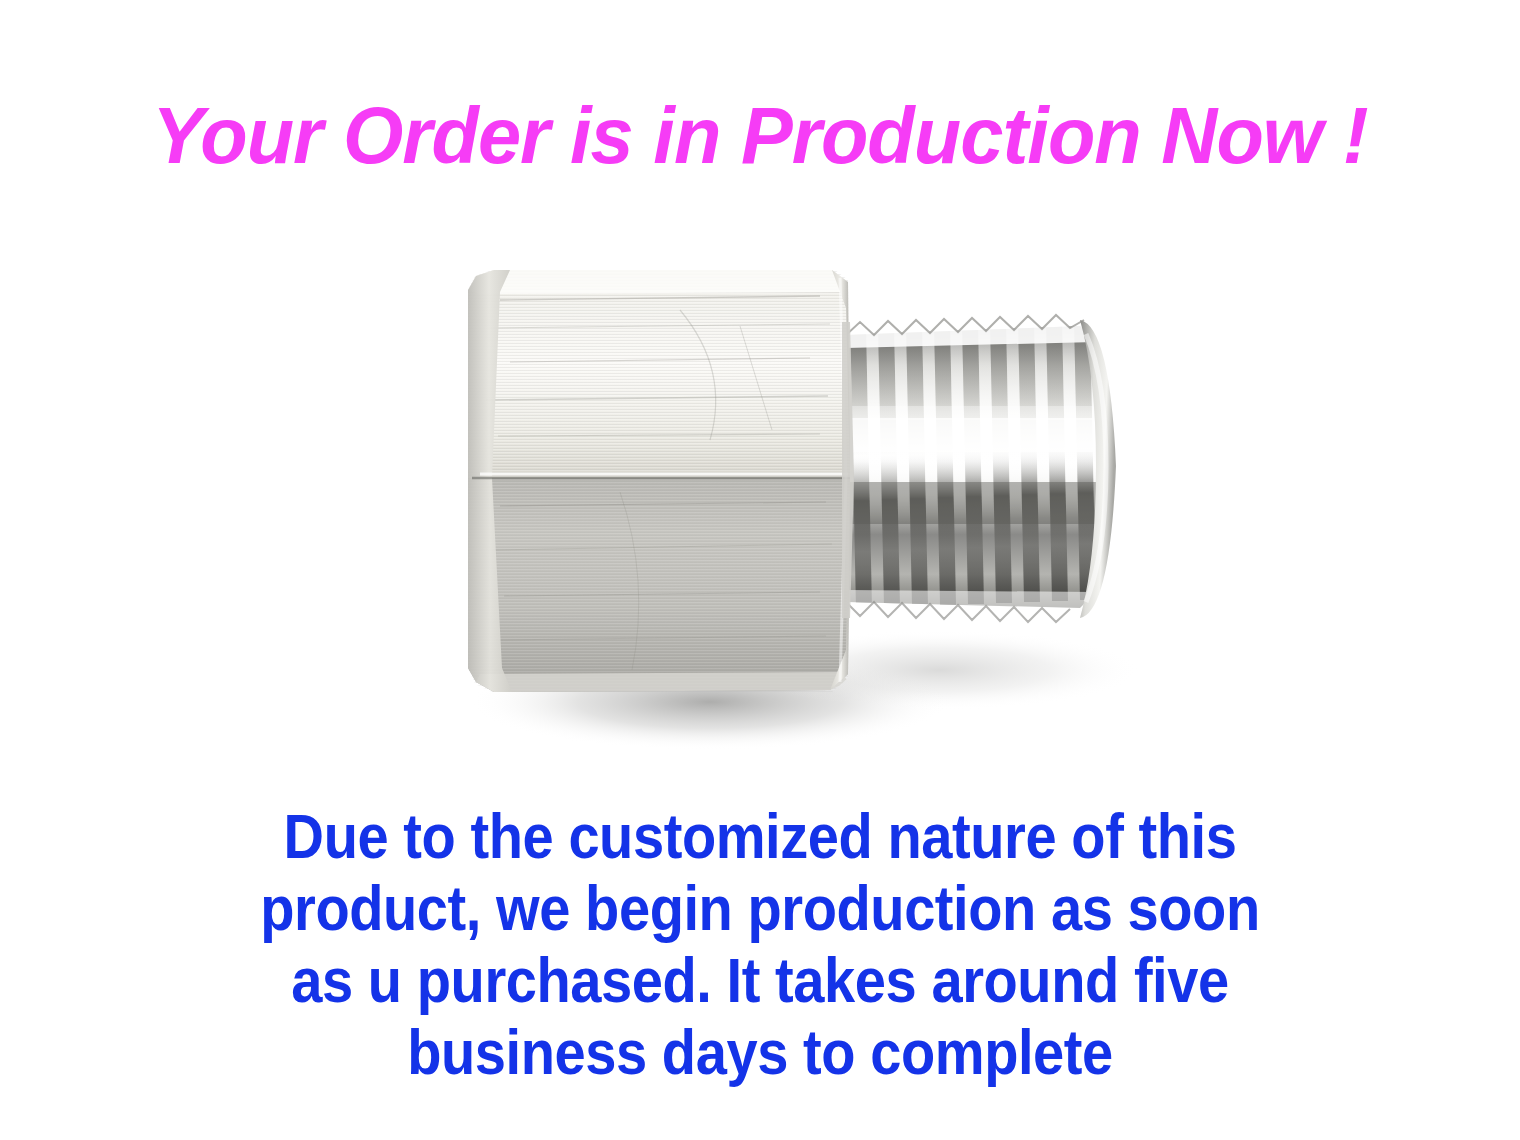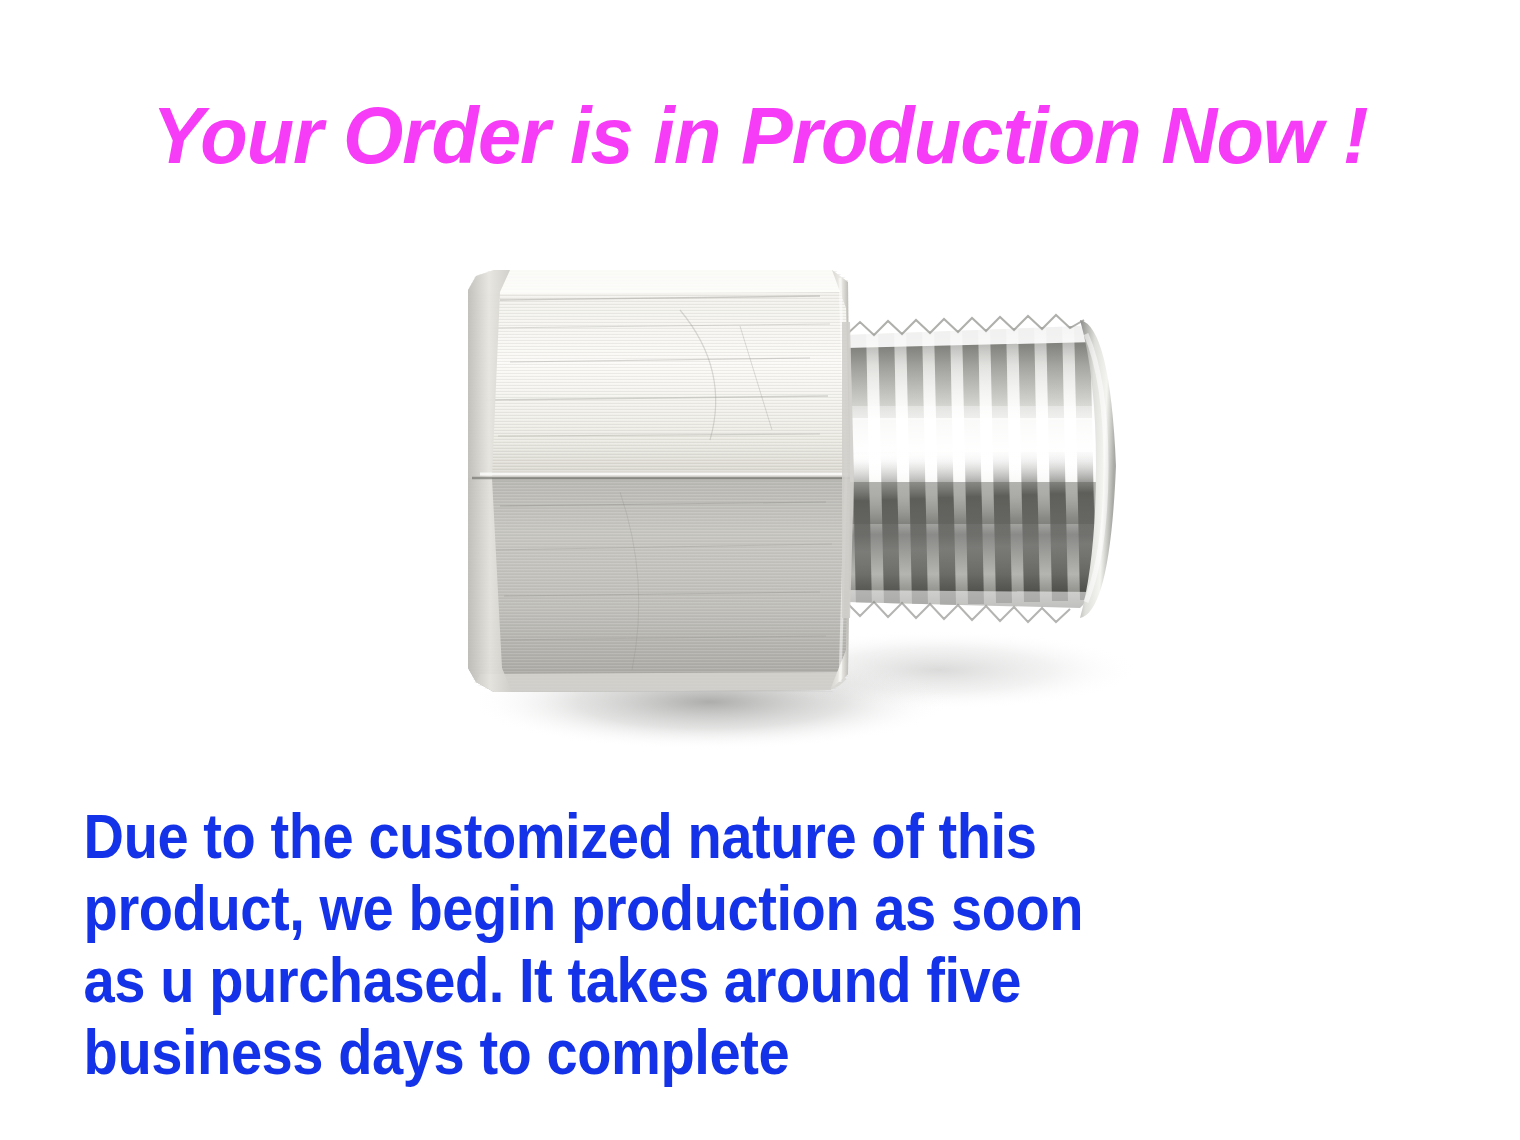--- a/index.html
+++ b/index.html
@@ -54,20 +54,21 @@
     width: 100%;
     height: 100%;
   }
 
   
   #body-copy {
     position: absolute;
     top: 800px;
     left: 0;
     width: 1520px;
+    text-align: center;
     color: #1433e8;
     font-family: "Liberation Sans", sans-serif;
     font-weight: bold;
     font-size: 63px;
     line-height: 72px;
     letter-spacing: -0.5px;
   }
   #body-copy .copy-line {
     display: block;
     white-space: nowrap;

